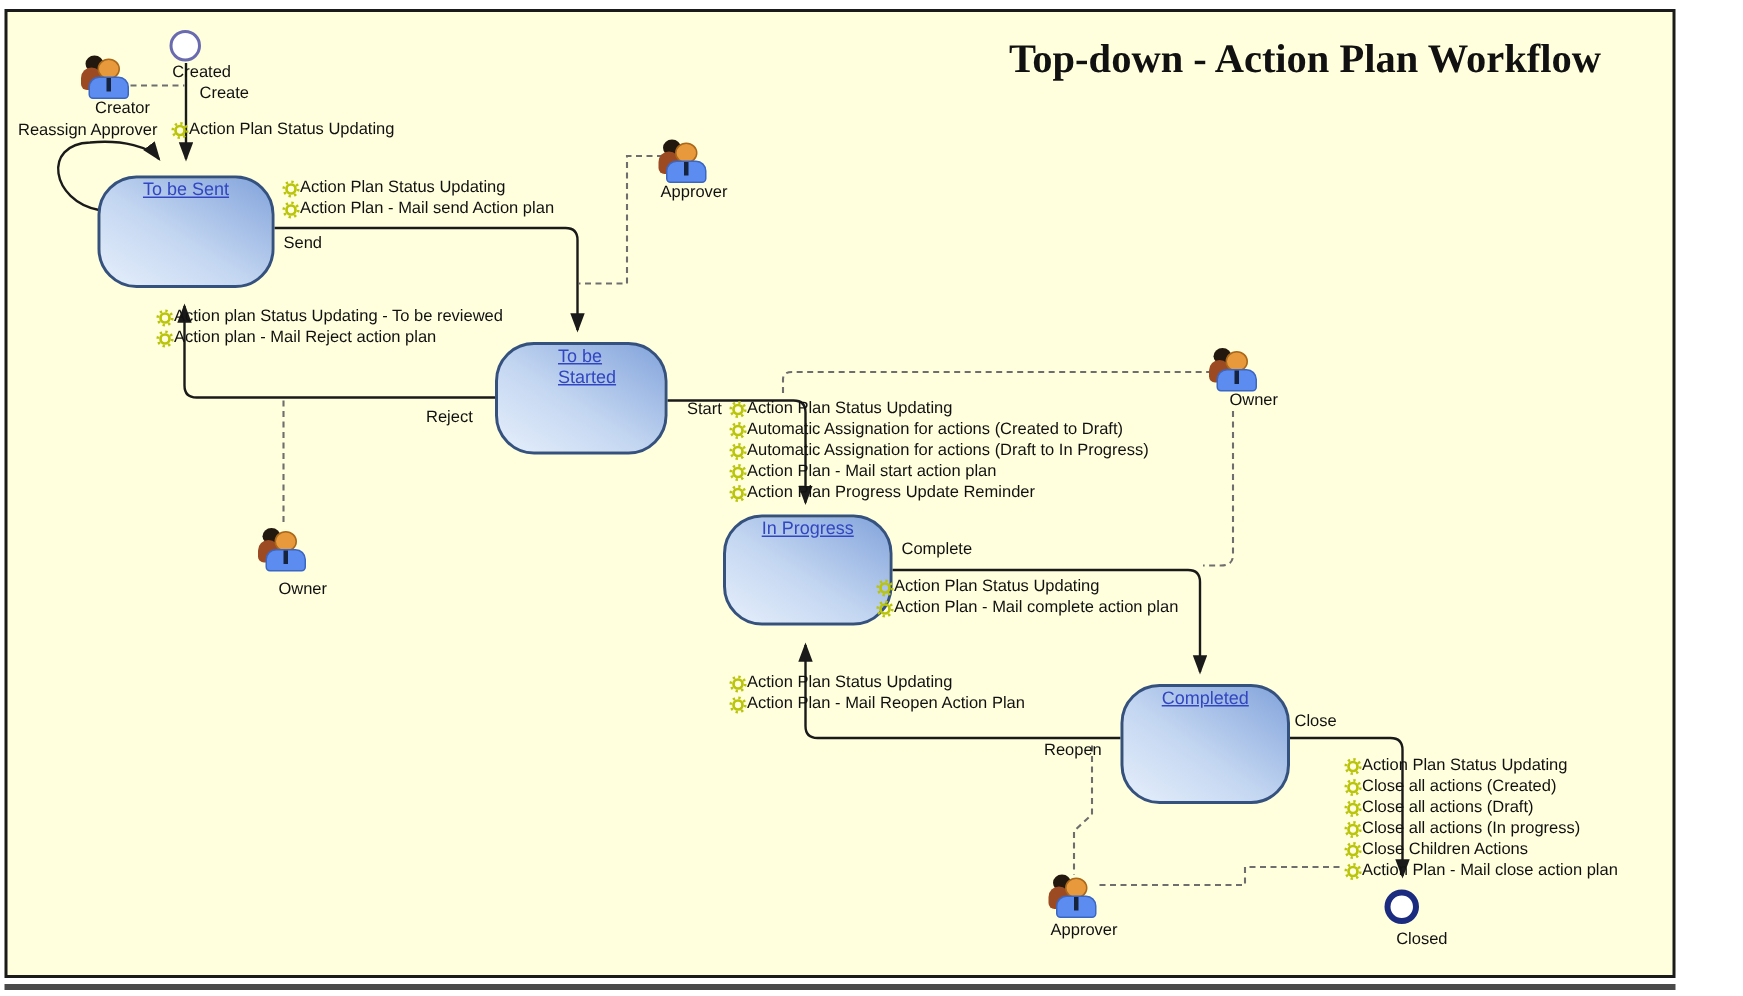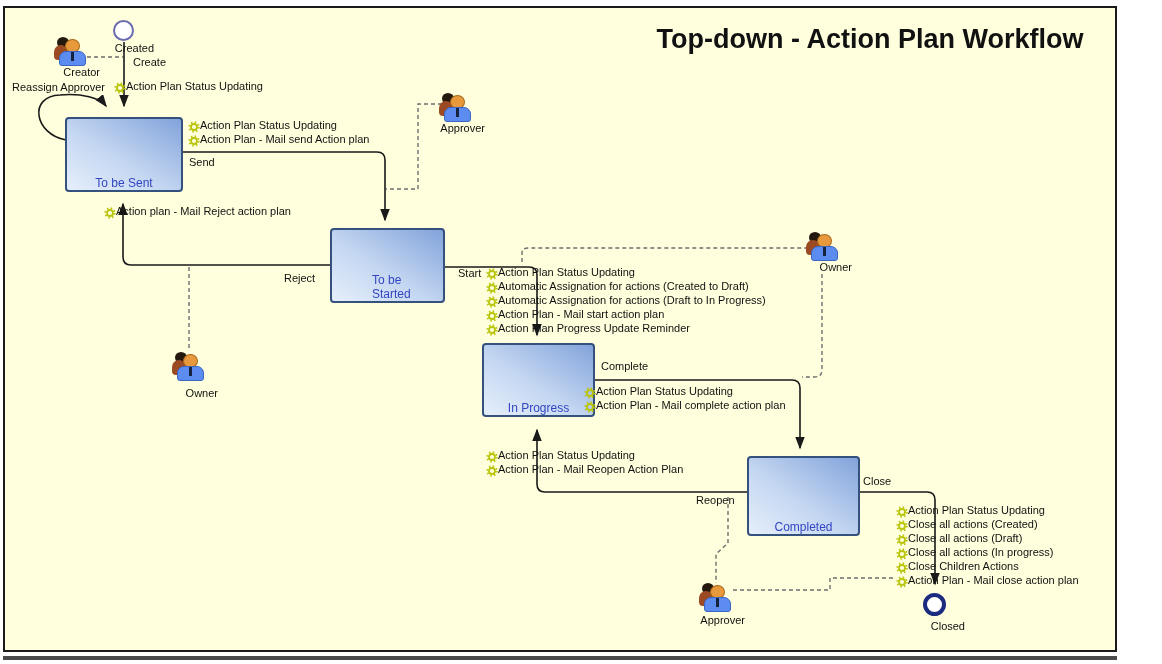--- a/index.html
+++ b/index.html
@@ -4,27 +4,27 @@
 <style>
   :root{
     --background:#FFFFDE; --connector:#1a1a1a; --dashed:#6e6e6e;
     --state-border:#35517e; --state-text:#3246c2; --gear:#b9c40a;
     --end-node:#1a2b80; --start-node:#6a6ab0;
   }
   html,body{margin:0;padding:0;background:#fff;font-family:"Liberation Sans",sans-serif;}
   #canvas{position:relative;width:1162px;height:664px;background:#fff;overflow:hidden;}
   #frame{position:absolute;left:3px;top:6px;width:1110px;height:642px;border:2px solid #1b1b1b;background:var(--background);}
   #bottombar{position:absolute;left:3px;top:656px;width:1114px;height:4px;background:#4a4a4a;}
-  #title{position:absolute;left:620px;top:24px;width:500px;text-align:center;font-size:27px;font-weight:bold;color:#111;letter-spacing:0px;}
+  #title{position:absolute;left:620px;top:24px;width:500px;text-align:center;font-size:27px;font-weight:bold;color:#111;letter-spacing:0px;font-family:Liberation Serif, serif;}
   svg.overlay{position:absolute;left:0;top:0;width:1162px;height:664px;pointer-events:none;}
   .solid{fill:none;stroke:var(--connector);stroke-width:1.6;}
   .dash{fill:none;stroke:var(--dashed);stroke-width:1.4;stroke-dasharray:4 3;}
-  .state{position:absolute;border:2px solid var(--state-border);border-radius:4px;
+  .state{position:absolute;border:2px solid var(--state-border);border-radius:26px;
     background:linear-gradient(to top right,#e6effb 0%,#c3d6f1 45%,#82a3db 100%);
-    color:var(--state-text);font-size:12px;display:flex;align-items:flex-end;justify-content:center;box-sizing:border-box;}
+    color:var(--state-text);font-size:12px;display:flex;align-items:flex-start;justify-content:center;box-sizing:border-box;text-decoration:underline;}
   .node{position:absolute;border-radius:50%;background:#fff;box-sizing:border-box;}
   .node.start{width:21px;height:21px;border:2px solid var(--start-node);}
   .node.end{width:23px;height:23px;border:4px solid var(--end-node);}
   .lbl{position:absolute;font-size:11px;color:#111;white-space:nowrap;}
   .lbl.ctr{text-align:right;width:60px;}
   .agroup{position:absolute;}
   .arow{display:flex;align-items:center;height:14px;}
   .gear{width:12px;height:12px;flex:0 0 12px;display:inline-block;}
   .alabel{font-size:11px;color:#111;white-space:nowrap;line-height:14px;}
   .person{position:absolute;width:32px;height:30px;}
@@ -166,20 +166,27 @@
         <span class="alabel">Action Plan - Mail send Action plan</span>
       </div>
   </div>
 
   <div class="agroup" style="left:104px;top:204px;">
     <div class="arow">
         <span class="gear"><svg width="12" height="12" viewBox="0 0 20 20">
             <circle cx="10" cy="10" r="5" fill="none" stroke="var(--gear)" stroke-width="3"></circle>
             <circle cx="10" cy="10" r="8" fill="none" stroke="var(--gear)" stroke-width="3" stroke-dasharray="2.6 3.7"></circle>
           </svg></span>
+        <span class="alabel">Action plan Status Updating - To be reviewed</span>
+      </div>
+    <div class="arow">
+        <span class="gear"><svg width="12" height="12" viewBox="0 0 20 20">
+            <circle cx="10" cy="10" r="5" fill="none" stroke="var(--gear)" stroke-width="3"></circle>
+            <circle cx="10" cy="10" r="8" fill="none" stroke="var(--gear)" stroke-width="3" stroke-dasharray="2.6 3.7"></circle>
+          </svg></span>
         <span class="alabel">Action plan - Mail Reject action plan</span>
       </div>
   </div>
 
   <div class="agroup" style="left:486px;top:265px;">
     <div class="arow">
         <span class="gear"><svg width="12" height="12" viewBox="0 0 20 20">
             <circle cx="10" cy="10" r="5" fill="none" stroke="var(--gear)" stroke-width="3"></circle>
             <circle cx="10" cy="10" r="8" fill="none" stroke="var(--gear)" stroke-width="3" stroke-dasharray="2.6 3.7"></circle>
           </svg></span>

